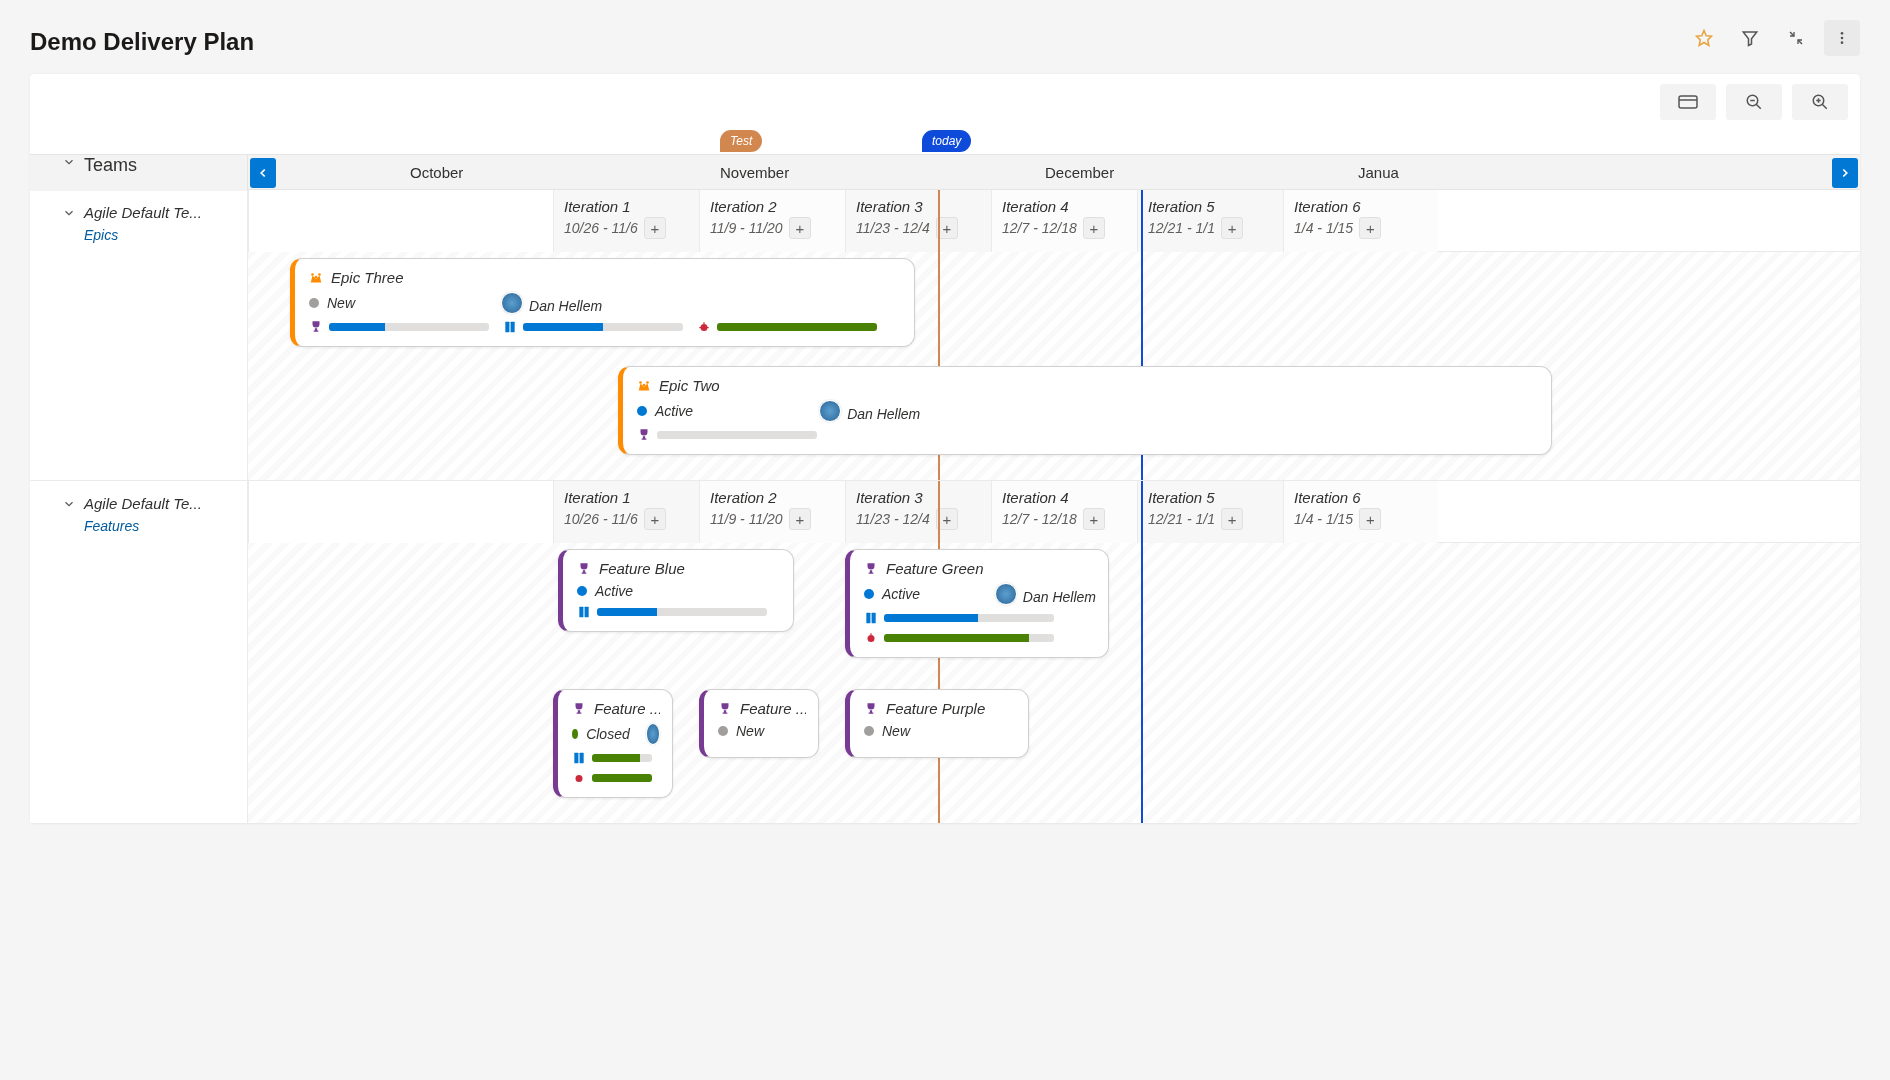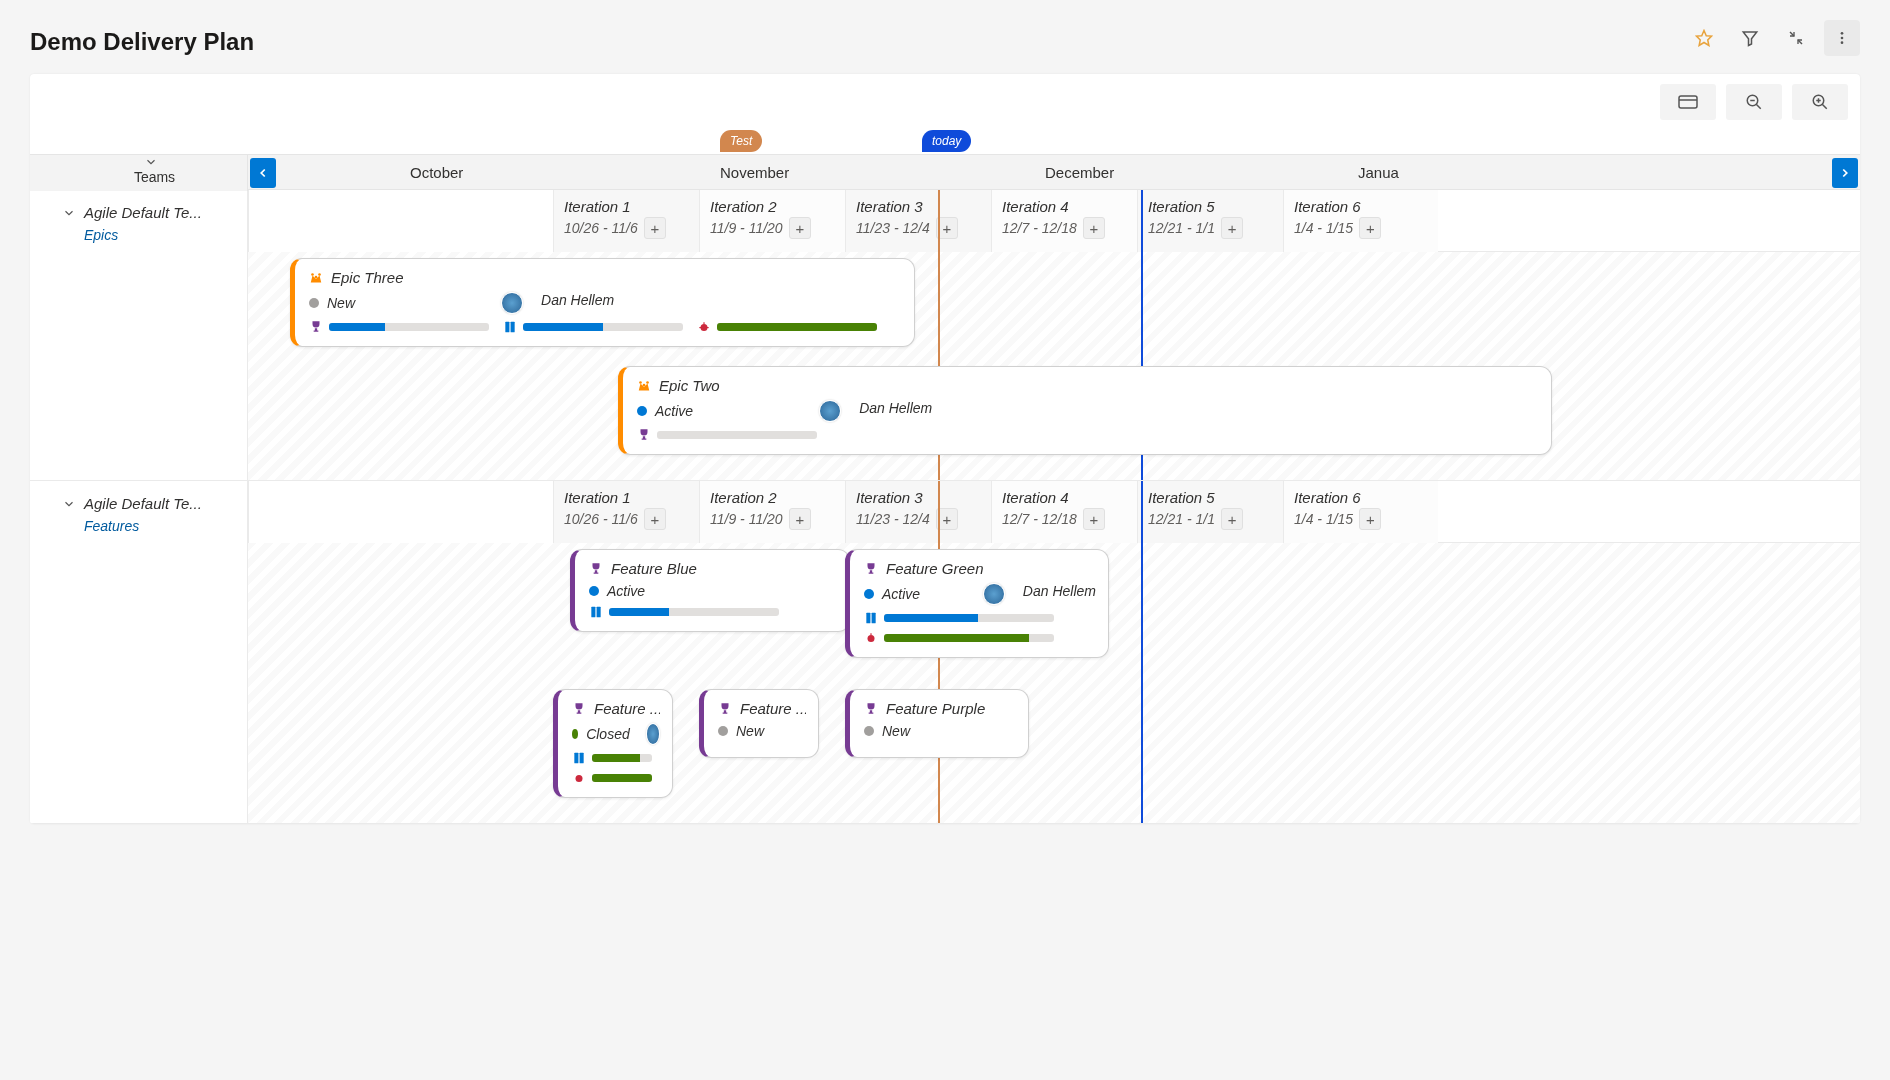--- a/index.html
+++ b/index.html
@@ -102,27 +102,26 @@
     display: flex;
     align-items: center;
   }
   .teams-label-cell {
     position: absolute;
     left: 0;
     top: 0;
     width: 218px;
     height: 36px;
     display: flex;
-    align-items: center;
+    align-items: flex-start;
     padding-left: 32px;
-    font-size: 14px;
+    font-size: 18px;
     background: #f3f3f3;
     border-right: 1px solid #e5e5e5;
     z-index: 5;
-    flex-direction: column;
   }
   .chev-btn {
     display: inline-flex;
     align-items: center;
     justify-content: center;
     margin-right: 8px;
     cursor: pointer;
   }
   .month-label {
     position: absolute;
@@ -252,22 +251,22 @@
     width: 10px;
     height: 10px;
     border-radius: 50%;
     display: inline-block;
   }
   .status-dot.new { background: #a19f9d; }
   .status-dot.active { background: #0078d4; }
   .status-dot.closed { background: #498205; }
   .assignee {
     display: flex;
-    align-items: flex-start;
-    gap: 18px;
+    align-items: flex-end;
+    gap: 6px;
   }
   .avatar {
     width: 22px;
     height: 22px;
     border-radius: 50%;
     background: radial-gradient(#5ba0d0,#2a6496);
     display: inline-block;
     border: 1px solid #fff;
     box-shadow: 0 0 2px rgba(0,0,0,0.2);
   }
@@ -619,21 +618,21 @@
             <div class="iter-name">Iteration 6</div>
             <div class="iter-dates">
                 <span>1/4 - 1/15</span>
                 <span class="add-btn">+</span>
               </div>
           </div>
         </div>
 
         <div class="cards-area" style="height:280px">
 
-          <div class="card feature" style="left:322px;top:6px;width:280px">
+          <div class="card feature" style="left:310px;top:6px;width:236px">
             <div class="card-title-row">
               <span class="wi-icon">
                 <svg width="14" height="14" viewBox="0 0 24 24" fill="#773b93">
                     <path d="M6 2h12v5a6 6 0 01-12 0V2zm4 12h4v4h2v2H8v-2h2v-4z"></path>
                   </svg>
               </span>
               <span>Feature Blue</span>
             </div>
             <div class="card-meta-row">
               <span class="status-dot active"></span>

